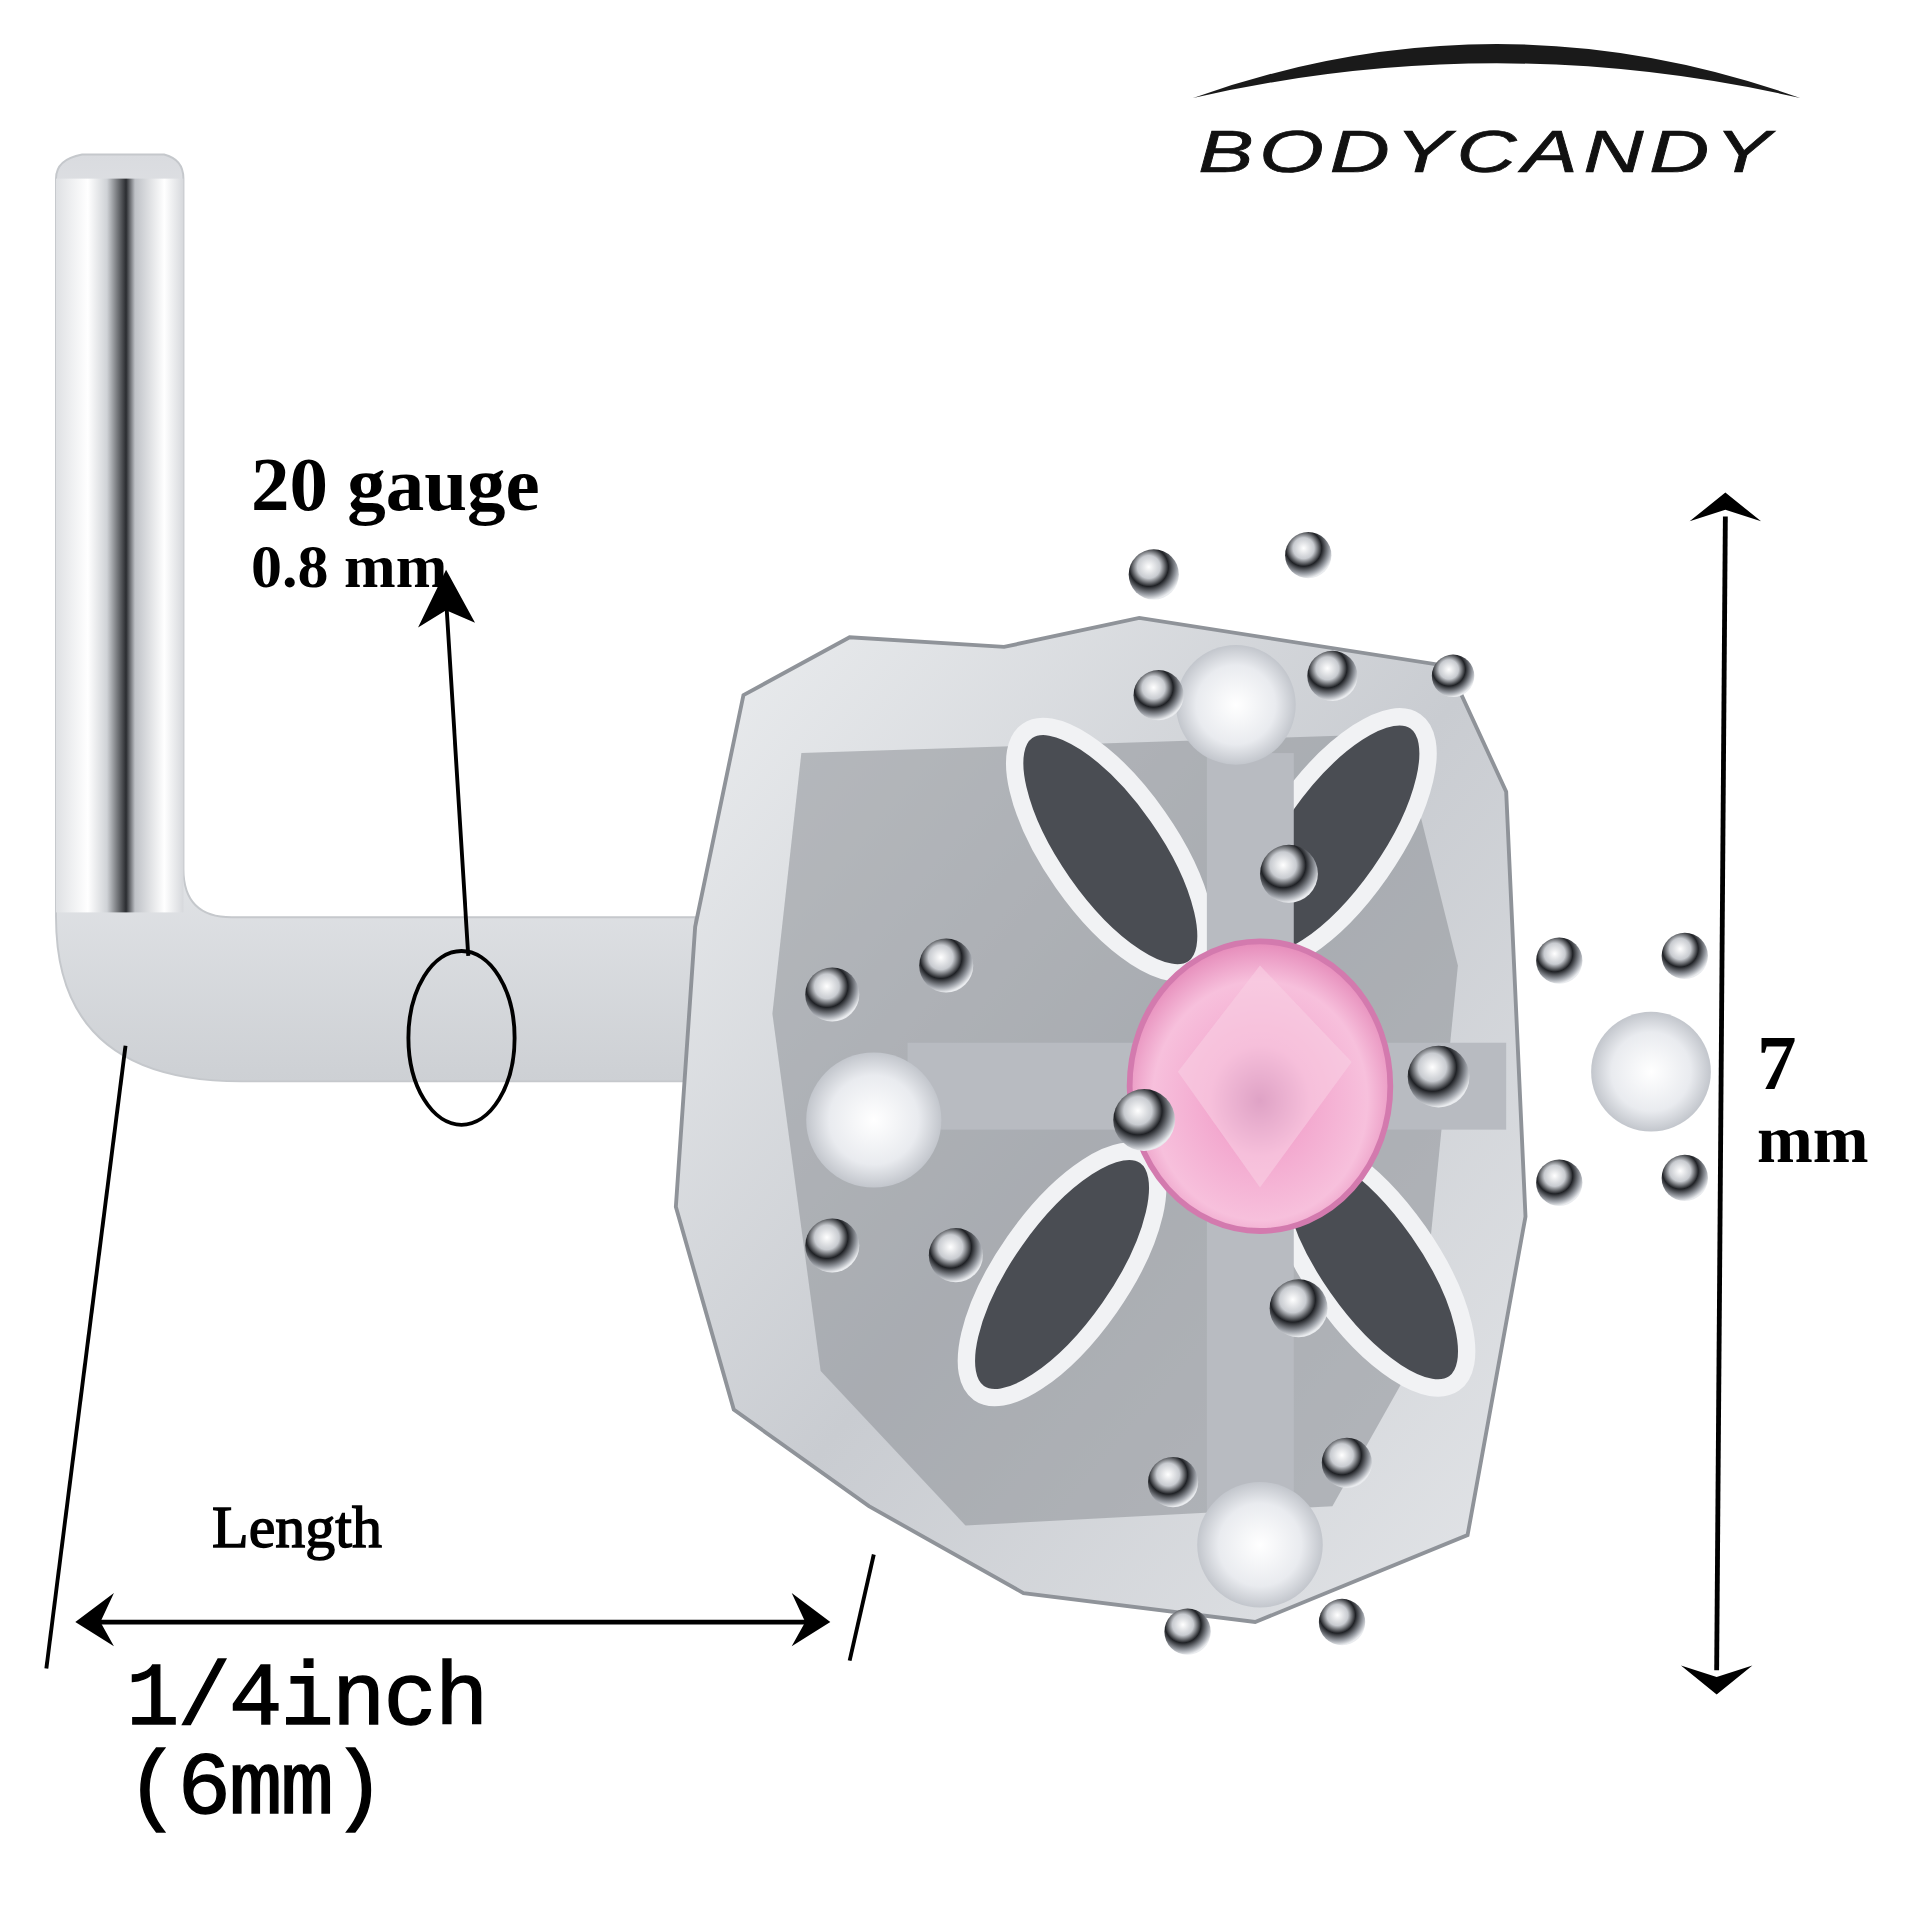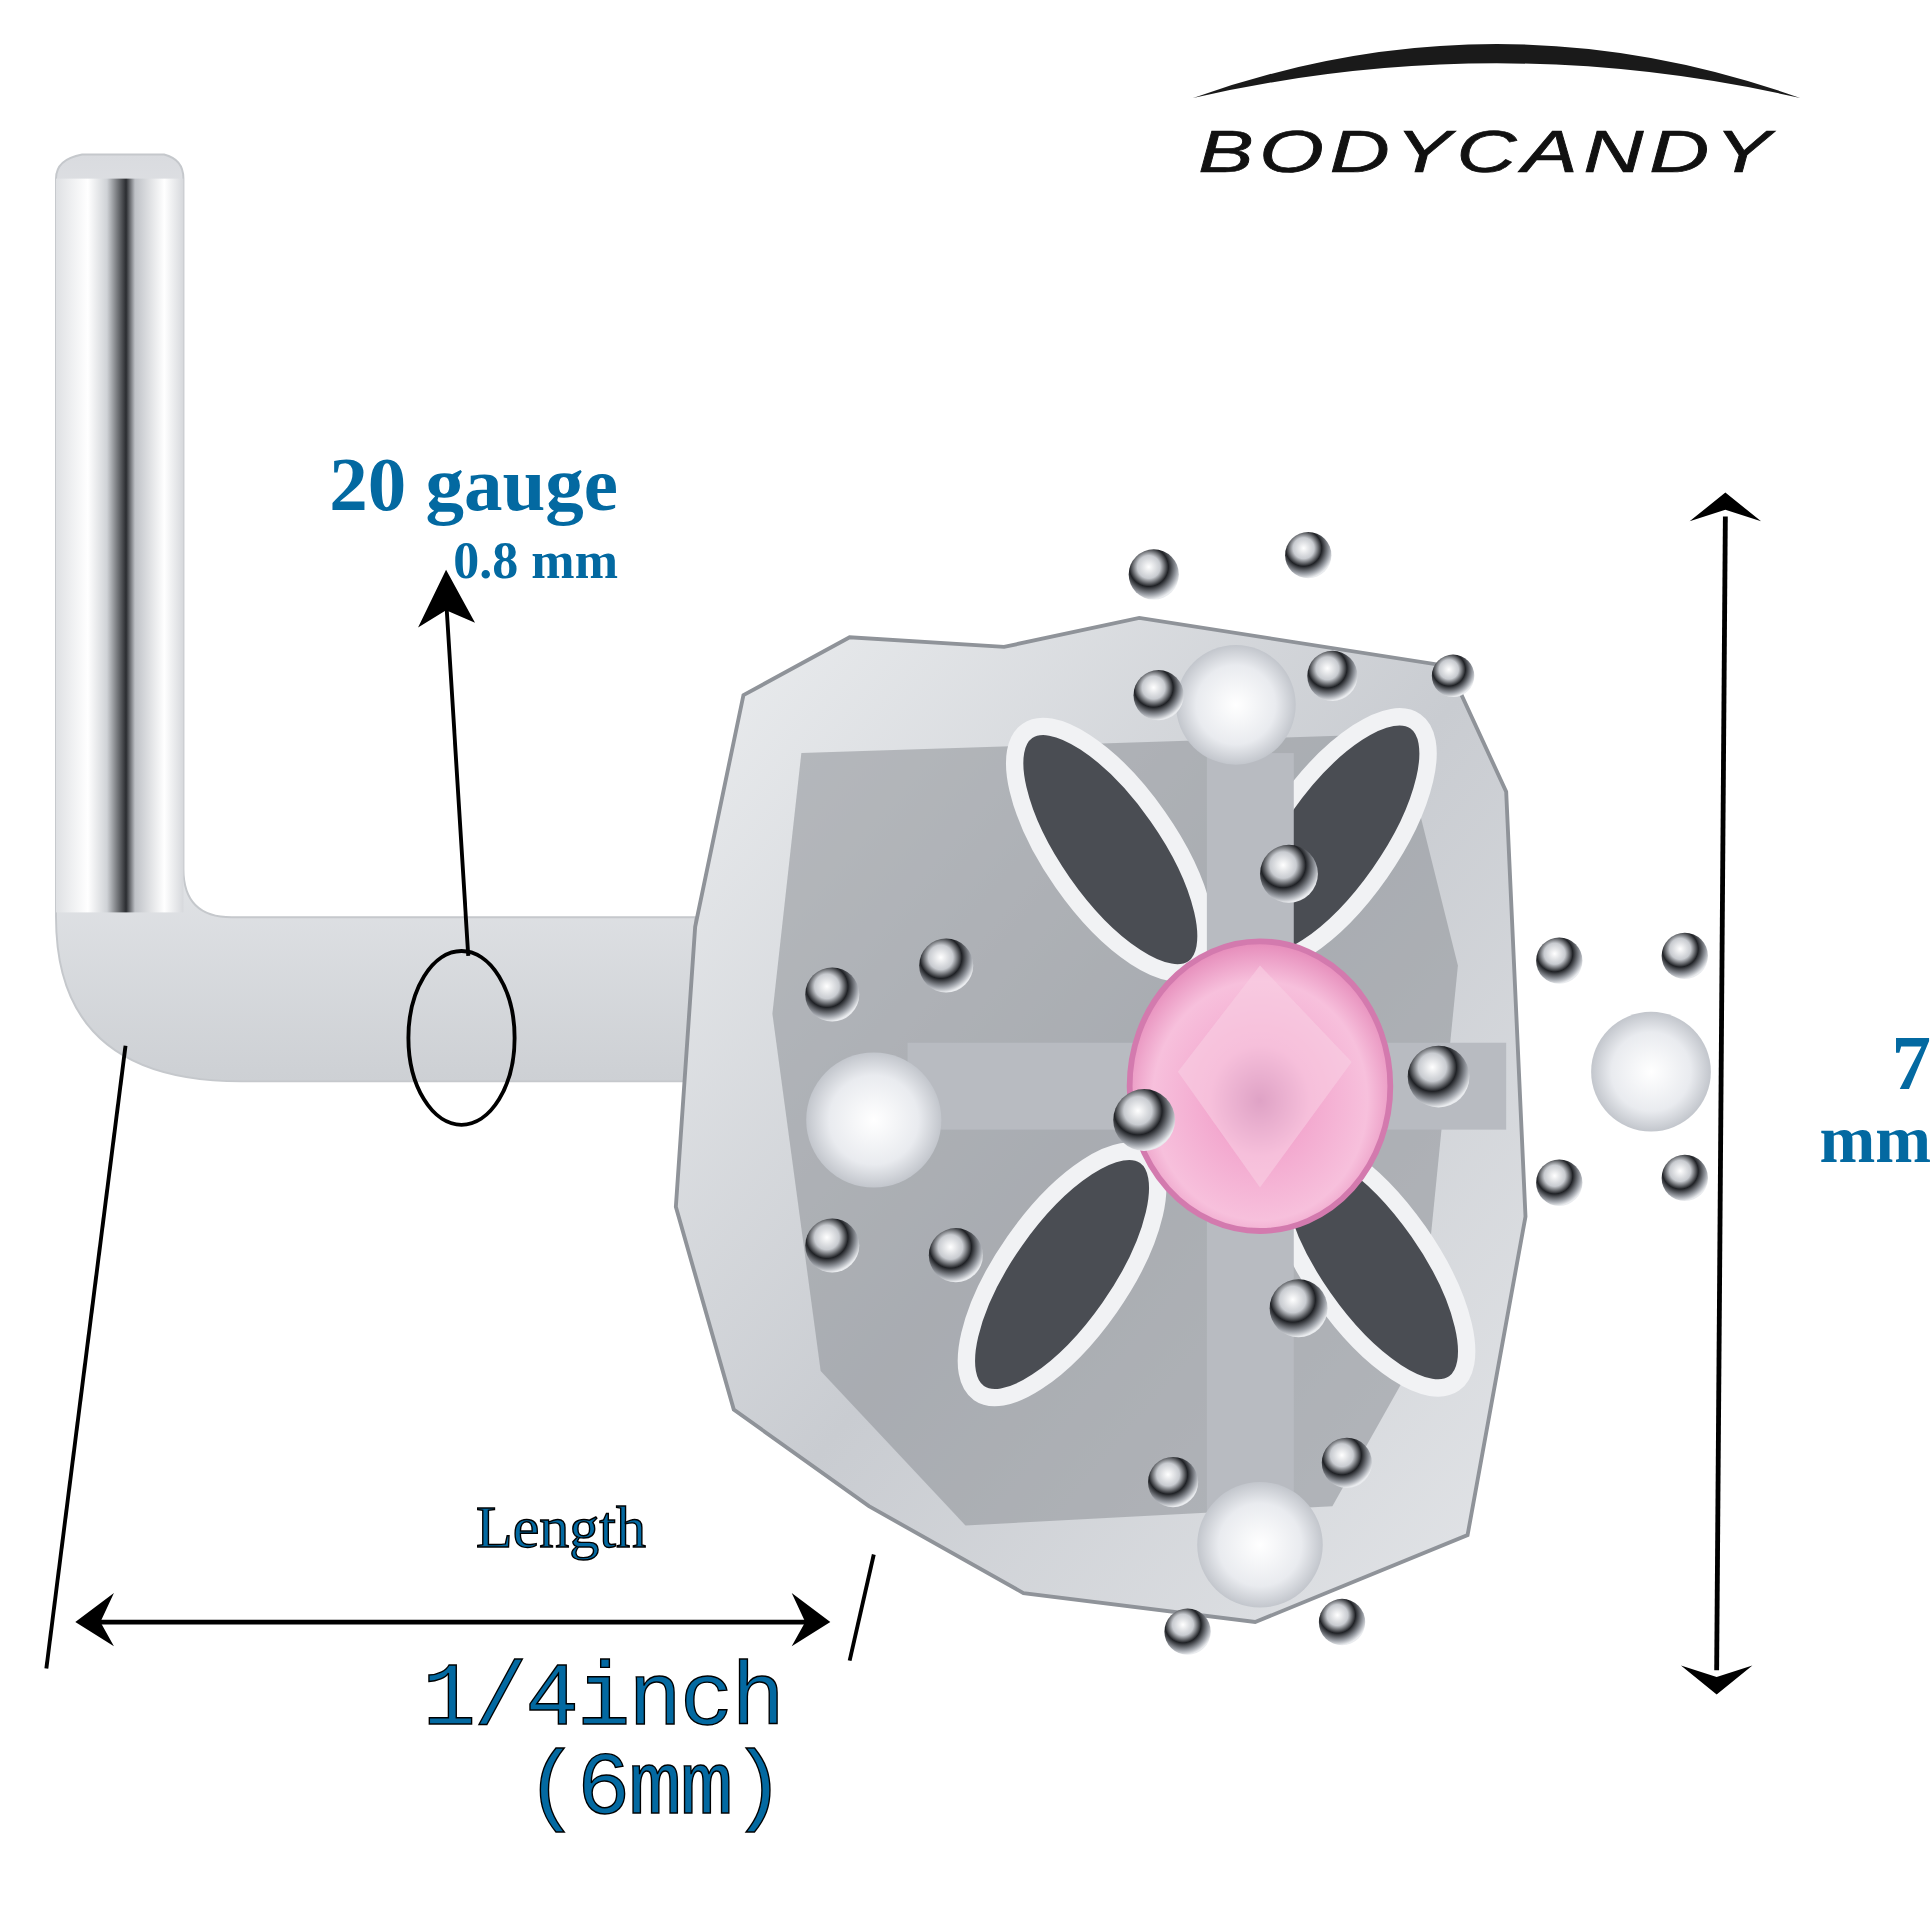--- a/index.html
+++ b/index.html
@@ -1,18 +1,18 @@
 <!DOCTYPE html>
 <html><head>
 <meta charset="utf-8">
 <style>
   html, body { margin: 0; padding: 0; background: #ffffff; }
   body { width: 1931px; height: 1931px; position: relative; overflow: hidden; font-family: "Liberation Serif", "DejaVu Serif", serif; }
   .abs { position: absolute; }
-  .label { color: #0369a1; font-family: "Liberation Serif", "DejaVu Serif", serif; font-weight: bold; text-align: right; line-height: 1; }
+  .label { color: #000000; font-family: "Liberation Serif", "DejaVu Serif", serif; font-weight: bold; text-align: left; line-height: 1; }
   .brand-wordmark { font-family: "Liberation Sans", "DejaVu Sans", sans-serif; color: #111; }
   svg { position: absolute; left: 0; top: 0; }
 </style>
 </head>
 <body>
 
 <div class="abs" style="left:1043px; top:19.3px; width:888px; height:212px;font-style:italic;">
   <svg width="888" height="212" viewBox="0 0 920 220">
     <path d="M 155 82 Q 470 -30 785 82 Q 470 10 155 82 Z" fill="#1a1a1a"></path>
   </svg>
@@ -138,21 +138,21 @@
     <line x1="130" y1="1083" x2="48" y2="1728" stroke="#000" stroke-width="4"></line>
     <line x1="905" y1="1610" x2="880" y2="1720" stroke="#000" stroke-width="4"></line>
     <line x1="95" y1="1680" x2="840" y2="1680" stroke="#000" stroke-width="5"></line>
     <polygon points="78,1680 118,1650 104,1680 118,1705" fill="#000"></polygon>
     <polygon points="860,1680 820,1650 834,1680 820,1705" fill="#000"></polygon>
   </g>
 </svg>
 
 <div class="abs label" style="left:251px; top:446px; width:367px;">
   <div style="font-size:77px; margin-bottom:11.6px;">20 gauge</div>
-  <div style="font-size:52px;">0.8 mm</div>
+  <div style="font-size:62px;">0.8 mm</div>
 </div>
 
 <div class="abs label" style="left:1757px; top:1023px; width:174px;">
   <div style="font-size:79px; margin-bottom:3.9px;">7</div>
   <div style="font-size:67px;">mm</div>
 </div>
 
 <div class="abs label" style="left:212px; top:1497px; width:434px; font-size:60px; font-weight:normal; -webkit-text-stroke:1.4px #000;">Length</div>
 <div class="abs label" style="left:126px; top:1656px; width:657px; font-size:89px; font-weight:normal; -webkit-text-stroke:1.4px #000; letter-spacing:-1.9px;font-family:Liberation Mono, monospace;">1/4inch (6mm)</div>
 

